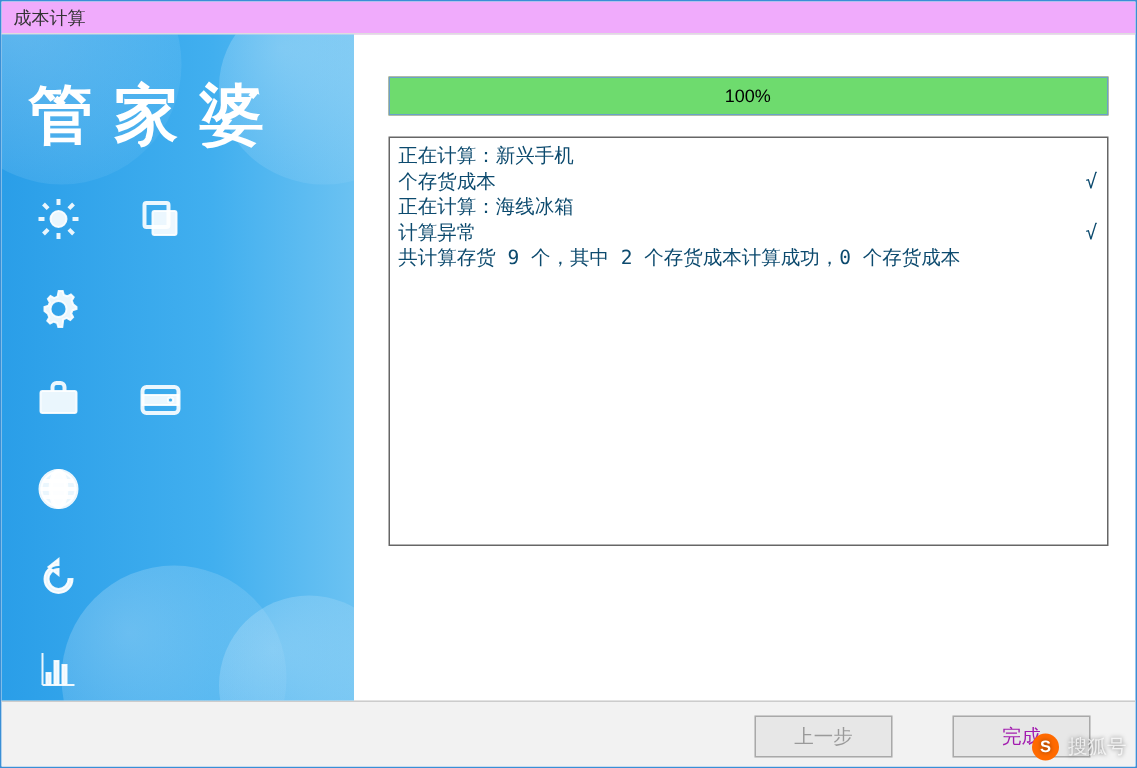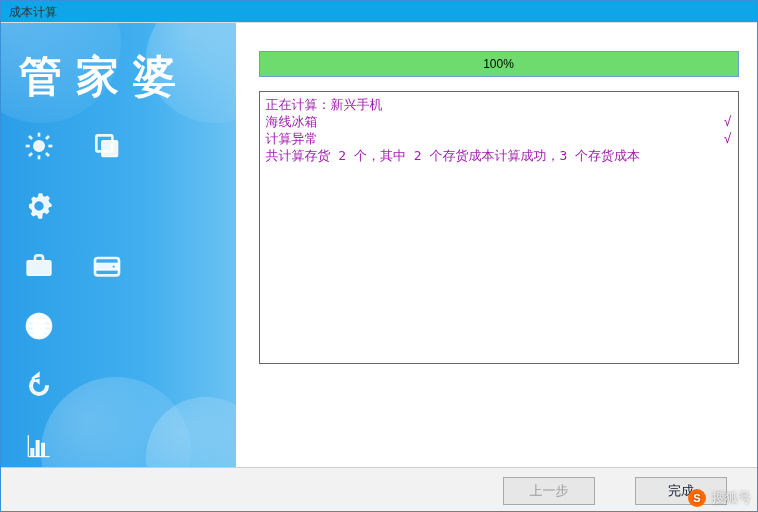--- a/index.html
+++ b/index.html
@@ -10,21 +10,21 @@
     border: 1px solid #3a8fd6;
     font-family: "SimSun", "宋体", sans-serif;
     position: relative;
   }
   .title-bar {
     height: 22px;
     padding: 3px 8px;
     font-size: 12px;
     color: #333;
     border-bottom: 1px solid #ddd;
-    background: #0ea5e9;
+    background: #f0abfc;
   }
   .main {
     display: flex;
     height: 444px;
   }
   
   .sidebar {
     width: 235px;
     height: 100%;
     position: relative;
@@ -98,21 +98,21 @@
     color: #000;
   }
   .log-box {
     border: 1px solid #666;
     height: 273px;
     width: 480px;
     margin: 0 auto;
     padding: 4px 6px;
     font-size: 13px;
     line-height: 17px;
-    color: #a21caf;
+    color: #0c4a6e;
     background: #fff;
     overflow: hidden;
     font-family: "SimSun","宋体",monospace;
     word-break: break-all;
   }
   .log-line { display: flex; justify-content: space-between; white-space: pre; }
   .log-line .mark { font-family: inherit; }
 
   
   .footer {
@@ -123,21 +123,21 @@
     align-items: center;
     justify-content: flex-end;
     padding-right: 30px;
     gap: 40px;
   }
   .btn {
     width: 92px; height: 28px;
     border: 1px solid #a9a9a9;
     background: #e7e7e7;
     font-size: 13px;
-    color: #0f172a;
+    color: #a21caf;
     cursor: pointer;
   }
   .btn:disabled {
     color: #9a9a9a;
     cursor: default;
   }
 
   
   .watermark {
     position: absolute;
@@ -256,25 +256,26 @@
   </div>
 
   <div class="content">
     <div class="progress-wrap">
       <div class="progress-fill" style="width: 100%;"></div>
       <div class="progress-label">100%</div>
     </div>
 
     <div class="log-box" id="log-box">
         <div class="log-line"><span>正在计算：新兴手机</span><span class="mark"></span></div>
-        <div class="log-line"><span>海线冰箱</span><span class="mark">√</span></div>
+        <div class="log-line"><span>个存货成本</span><span class="mark">√</span></div>
         <div class="log-line"><span></span><span class="mark"></span></div>
+        <div class="log-line"><span>正在计算：海线冰箱</span><span class="mark"></span></div>
         <div class="log-line"><span>计算异常</span><span class="mark">√</span></div>
         <div class="log-line"><span></span><span class="mark"></span></div>
-        <div class="log-line"><span>共计算存货 2 个，其中 2 个存货成本计算成功，3 个存货成本</span><span class="mark"></span></div>
+        <div class="log-line"><span>共计算存货 9 个，其中 2 个存货成本计算成功，0 个存货成本</span><span class="mark"></span></div>
       </div>
   </div>
 </div>
 
 <div class="footer">
   <button class="btn" disabled="">上一步</button>
   <button class="btn">完成</button>
 </div>
 
 <div class="watermark">

